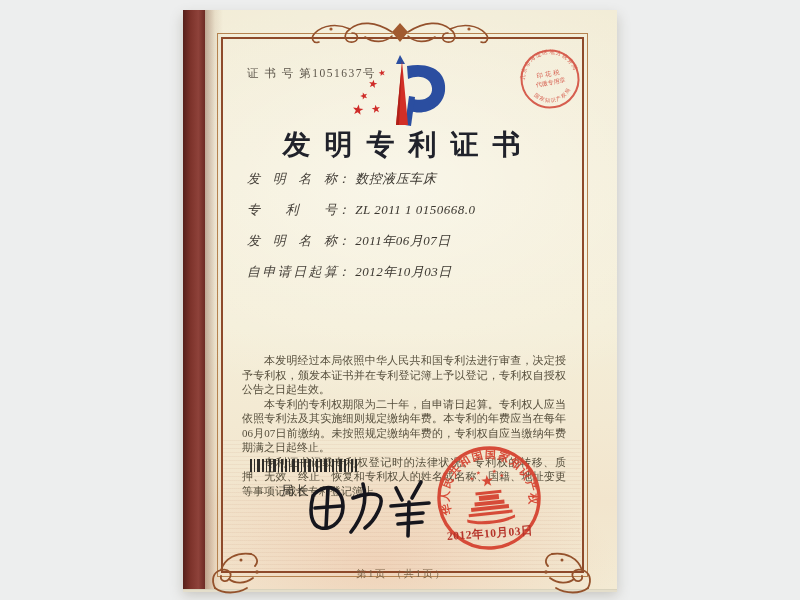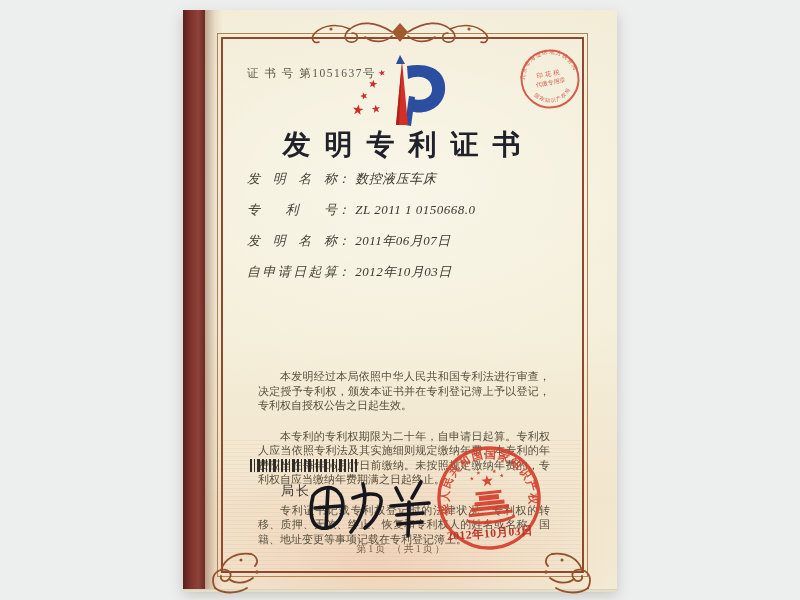--- a/index.html
+++ b/index.html
@@ -55,35 +55,35 @@
   }
   
   .fields{position:absolute;left:64px;top:160px;width:300px;font-style:italic;}
   .frow{height:31px;font-size:13px;color:#403b34;white-space:nowrap;}
   .flabel{display:inline-block;width:90px;text-align:justify;text-align-last:justify;color:#46413a;}
   .fcolon{margin:0 2px 0 0;color:#46413a;}
   .fvalue{letter-spacing:.5px;color:#3b3730;}
   
   .bodytext{position:absolute;left:59px;top:343px;width:324px;}
   .bodytext p{
-    margin:16px;text-indent:2em;font-size:11px;line-height:14.5px;
+    margin:0;text-indent:2em;font-size:11px;line-height:14.5px;
     color:#564f3d;text-align:justify;
   }
   
   .barcode{position:absolute;left:67px;top:449px;width:107px;height:13px;}
   .sig-title{position:absolute;left:98px;top:472px;font-size:13px;color:#3c372f;letter-spacing:2px;}
   .signature{position:absolute;left:118px;top:460px;width:140px;height:76px;}
   .seal{position:absolute;left:250px;top:432px;width:112px;height:112px;opacity:.93;}
   .seal-date{
     position:absolute;left:244px;top:516px;width:126px;text-align:center;
     font-size:11.5px;font-weight:bold;color:#b6342a;letter-spacing:.5px;
     transform:rotate(-4deg);
   }
   .footer{
-    position:absolute;left:34px;top:532px;width:369px;text-align:center;
+    position:absolute;left:34px;top:557px;width:369px;text-align:center;
     font-size:10px;color:#7c6347;letter-spacing:2px;
   }
   .flourish{position:absolute;width:58px;height:52px;}
   .flourish.fl-left{left:24px;top:534px;}
   .flourish.fl-right{left:355px;top:534px;transform:scaleX(-1);}
 </style>
 </head>
 <body>
 
 <div class="stage">

